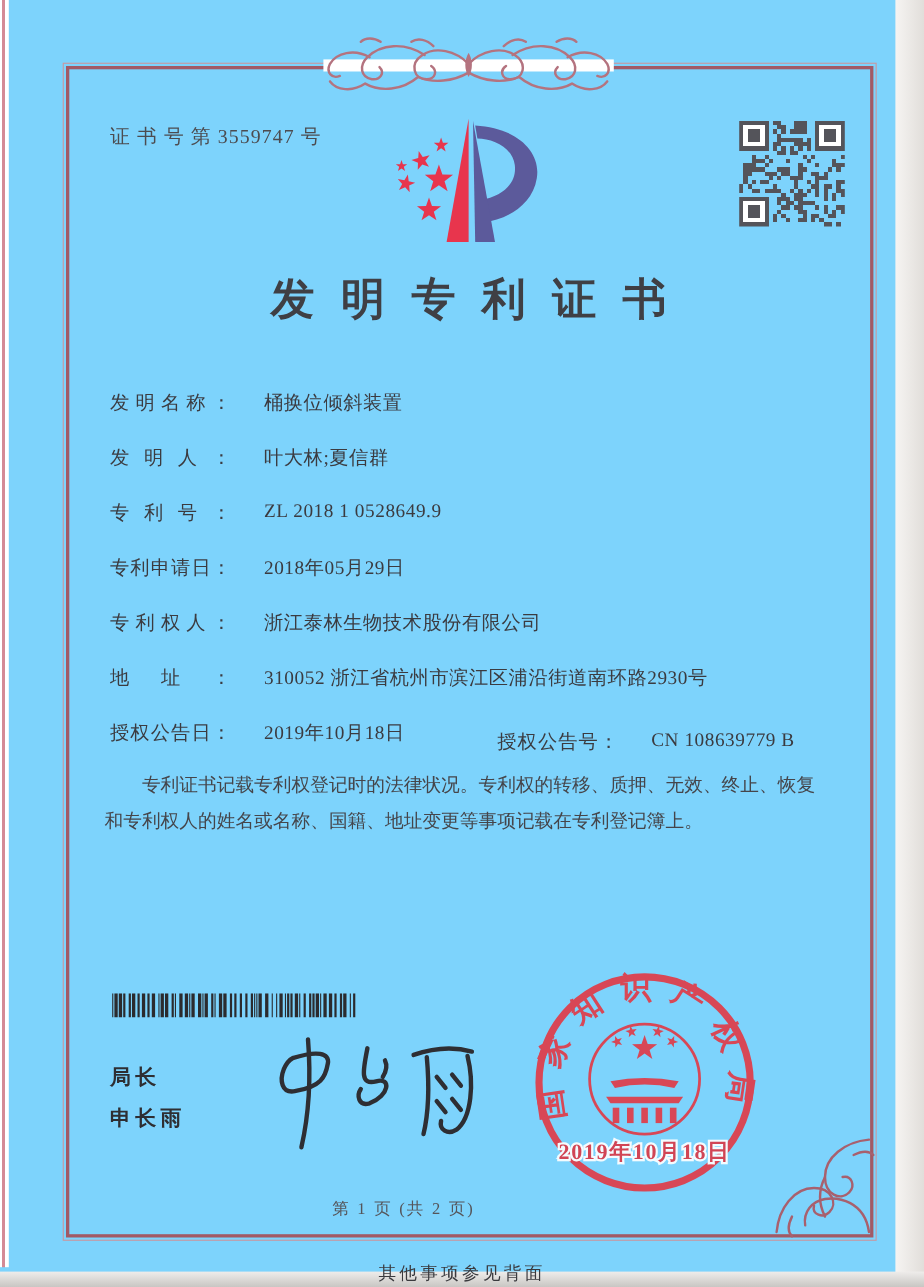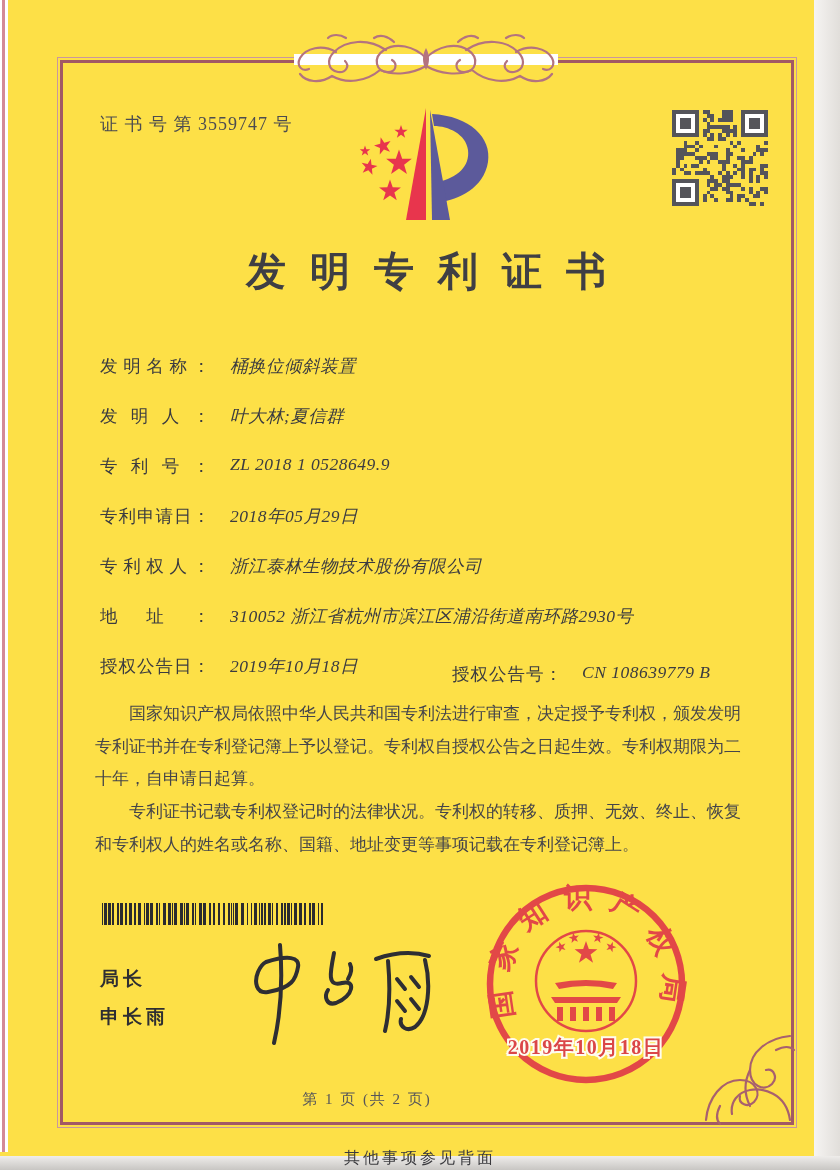--- a/index.html
+++ b/index.html
@@ -1,16 +1,16 @@
 <!DOCTYPE html>
 <html><head>
 <meta charset="utf-8">
 <style>
   html,body{margin:0;padding:0;background:#ffffff;}
-  .page{position:relative;width:840px;height:1170px;background:#fde047;overflow:hidden;
+  .page{position:relative;width:840px;height:1170px;background:#7dd3fc;overflow:hidden;
         font-family:"Liberation Serif","DejaVu Serif",serif;}
   
   .scan-left{position:absolute;left:0;top:0;width:8px;height:1152px;
              background:linear-gradient(90deg,#fff 0 2px,#d48a96 2px 5px,#fff 5px);}
   .scan-right{position:absolute;right:0;top:0;width:26px;height:100%;
               background:linear-gradient(90deg,#f6f4f2,#e1deda);}
   .scan-bottom{position:absolute;left:0;bottom:0;width:100%;height:14px;
                background:linear-gradient(180deg,#efedeb,#c8c6c3);}
   
   .frame{position:absolute;left:57px;top:57px;width:738px;height:1069px;
@@ -22,21 +22,21 @@
       linear-gradient(180deg,#ffffff 0%,rgba(255,255,255,0) 45%),
       repeating-linear-gradient(180deg,rgba(230,160,146,.5) 0 1px,rgba(255,255,255,0) 1px 4px),
       linear-gradient(180deg,#ffffff 0%,#fdeee7 70%,#fcead f0 100%);}
   .cert-no{position:absolute;left:100px;top:112px;font-size:18px;color:#4c4c50;letter-spacing:1px;}
   .logo{position:absolute;left:338px;top:104px;}
   .qr{position:absolute;left:672px;top:110px;width:96px;height:96px;}
   .title{position:absolute;left:57px;top:244px;width:738px;text-align:center;
          font-size:40px;font-weight:700;color:#3f3f44;letter-spacing:24px;text-indent:24px;}
   .row{position:absolute;left:100px;width:660px;font-size:17.5px;color:#3b3b40;}
   .flabel{display:inline-block;width:110px;text-align:justify;text-align-last:justify;vertical-align:top;}
-  .fvalue{margin-left:20px;letter-spacing:.5px;font-style:italic;}
+  .fvalue{margin-left:30px;letter-spacing:.5px;}
   .grant-group{position:absolute;left:352px;top:8px;white-space:nowrap;}
   .paras{position:absolute;left:95px;top:698px;width:662px;font-size:17px;line-height:1.92;color:#45454a;}
   .paras p{margin:0;text-indent:2em;}
   .barcode{position:absolute;left:100px;top:903px;}
   .chief{position:absolute;left:100px;font-family:"Liberation Sans","DejaVu Sans",sans-serif;
          font-weight:600;font-size:19px;color:#2e2e32;letter-spacing:4px;}
   .chief.t{top:966px;} .chief.n{top:1004px;font-family:Liberation Mono, monospace;}
   .signature{position:absolute;left:238px;top:938px;}
   .seal{position:absolute;left:480px;top:878px;}
   .page-num{position:absolute;left:57px;top:1090px;width:620px;text-align:center;
@@ -314,21 +314,20 @@
     <span class="flabel">地址：</span><span class="fvalue">310052 浙江省杭州市滨江区浦沿街道南环路2930号</span>
   </div>
   <div class="row" style="top:654px">
     <span class="flabel">授权公告日：</span><span class="fvalue">2019年10月18日</span>
     <span class="grant-group">
       <span class="flabel">授权公告号：</span><span class="fvalue">CN 108639779 B</span>
     </span>
   </div>
 
   <div class="paras">
-    <p>国家知识产权局依照中华人民共和国专利法进行审查，决定授予专利权，颁发发明专利证书并在专利登记簿上予以登记。专利权自授权公告之日起生效。专利权期限为二十年，自申请日起算。</p>
     <p>专利证书记载专利权登记时的法律状况。专利权的转移、质押、无效、终止、恢复和专利权人的姓名或名称、国籍、地址变更等事项记载在专利登记簿上。</p>
   </div>
 
   <svg class="barcode" id="barcode" width="230" height="22" viewBox="0 0 230 22">
       <rect x="2" y="0" width="1" height="22" fill="#2b2b2e"></rect>
       <rect x="4" y="0" width="3" height="22" fill="#2b2b2e"></rect>
       <rect x="8" y="0" width="3" height="22" fill="#2b2b2e"></rect>
       <rect x="12" y="0" width="2" height="22" fill="#2b2b2e"></rect>
       <rect x="17" y="0" width="2" height="22" fill="#2b2b2e"></rect>
       <rect x="20" y="0" width="3" height="22" fill="#2b2b2e"></rect>

